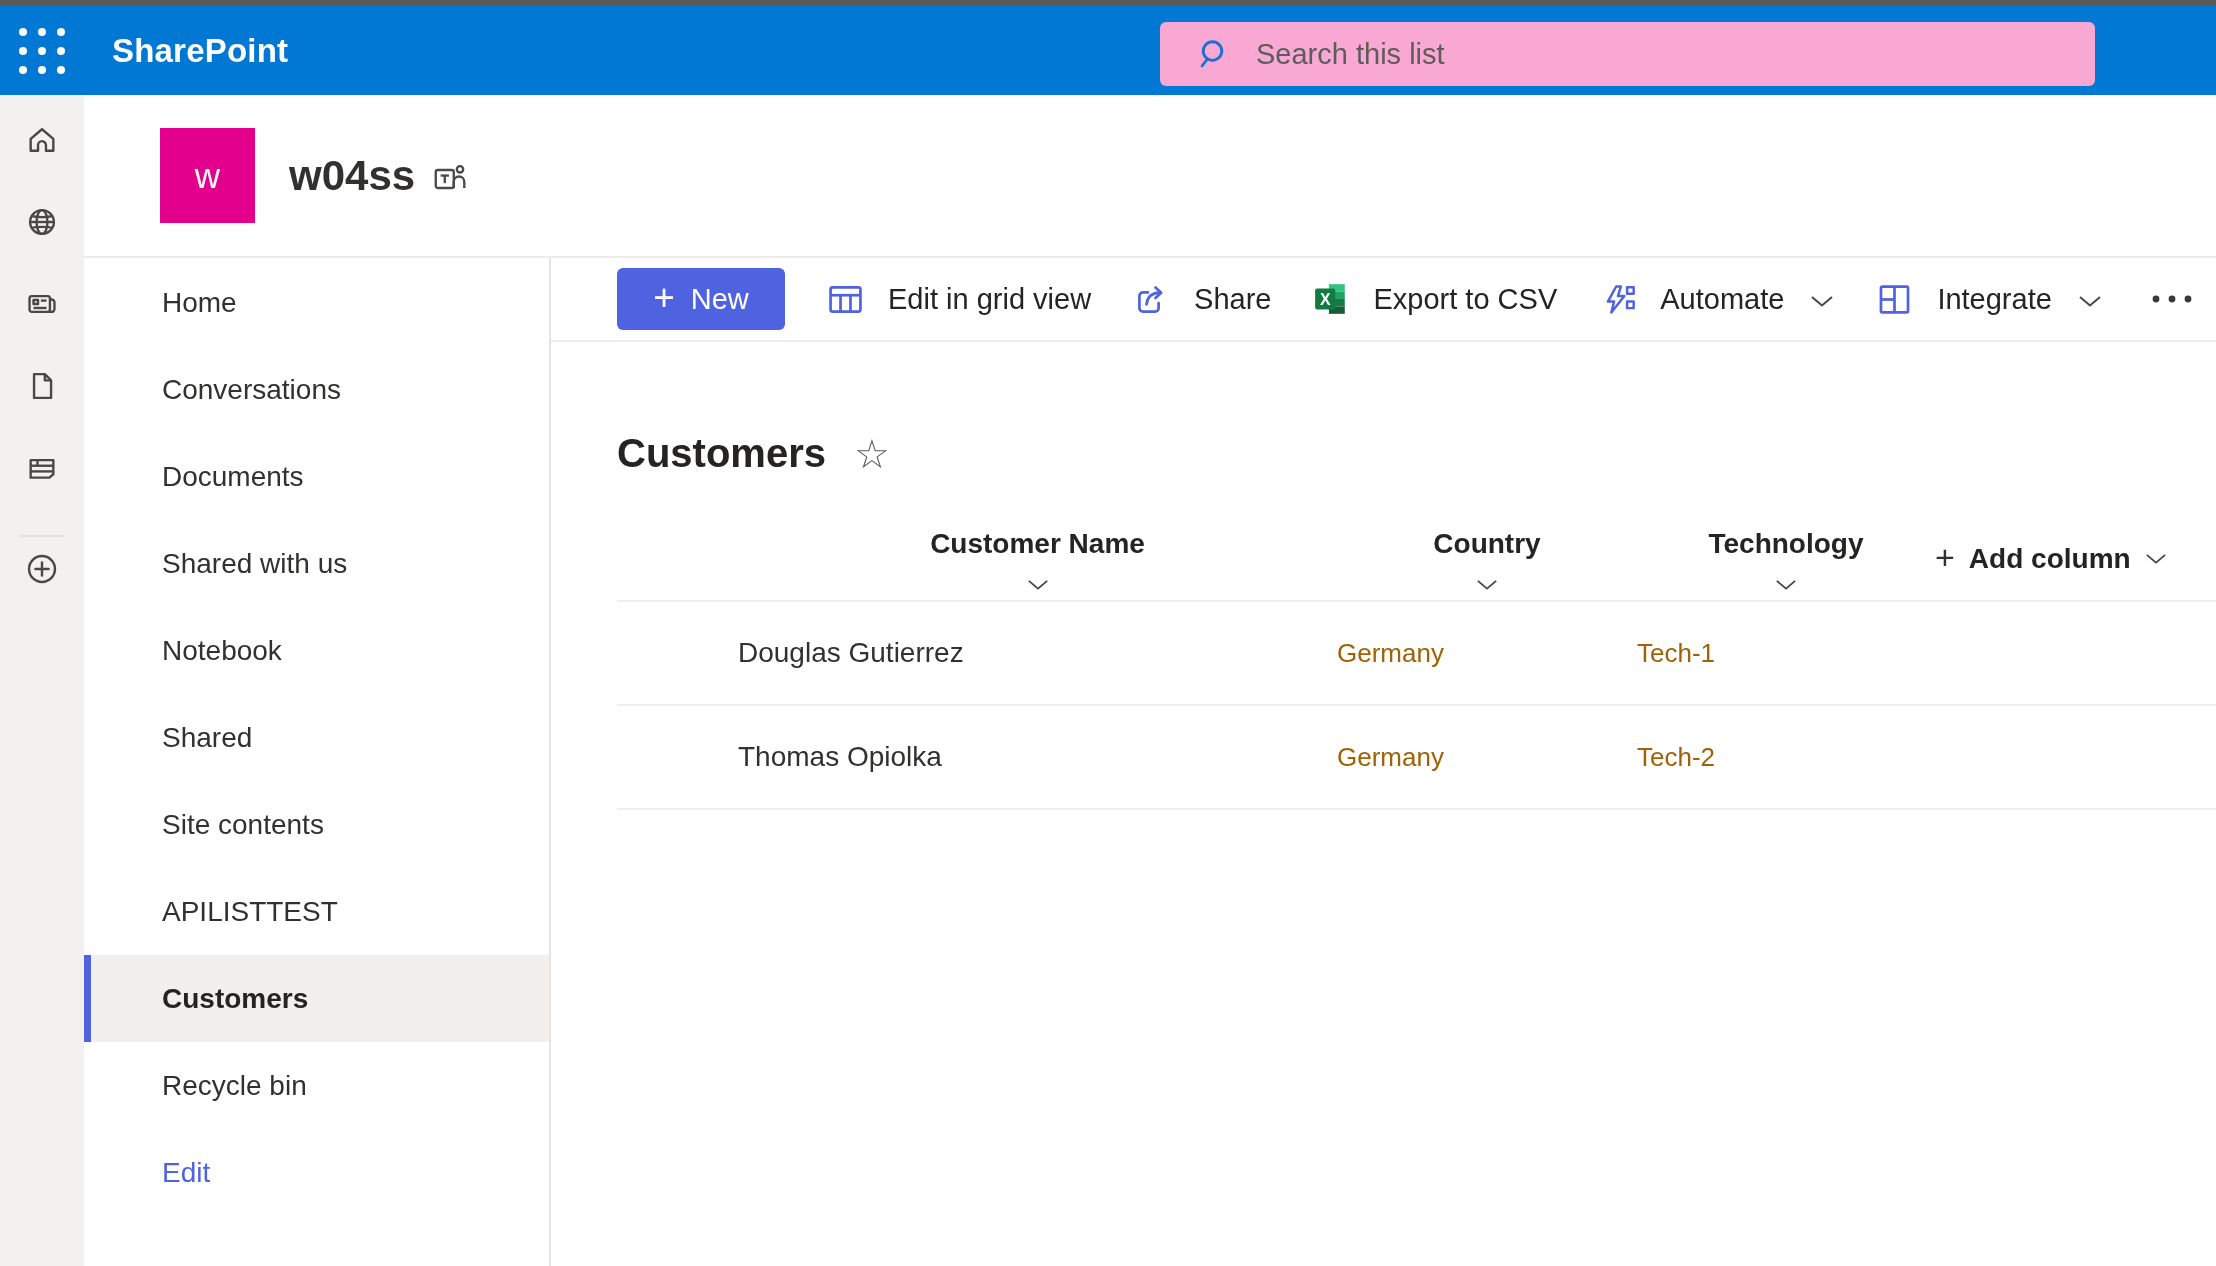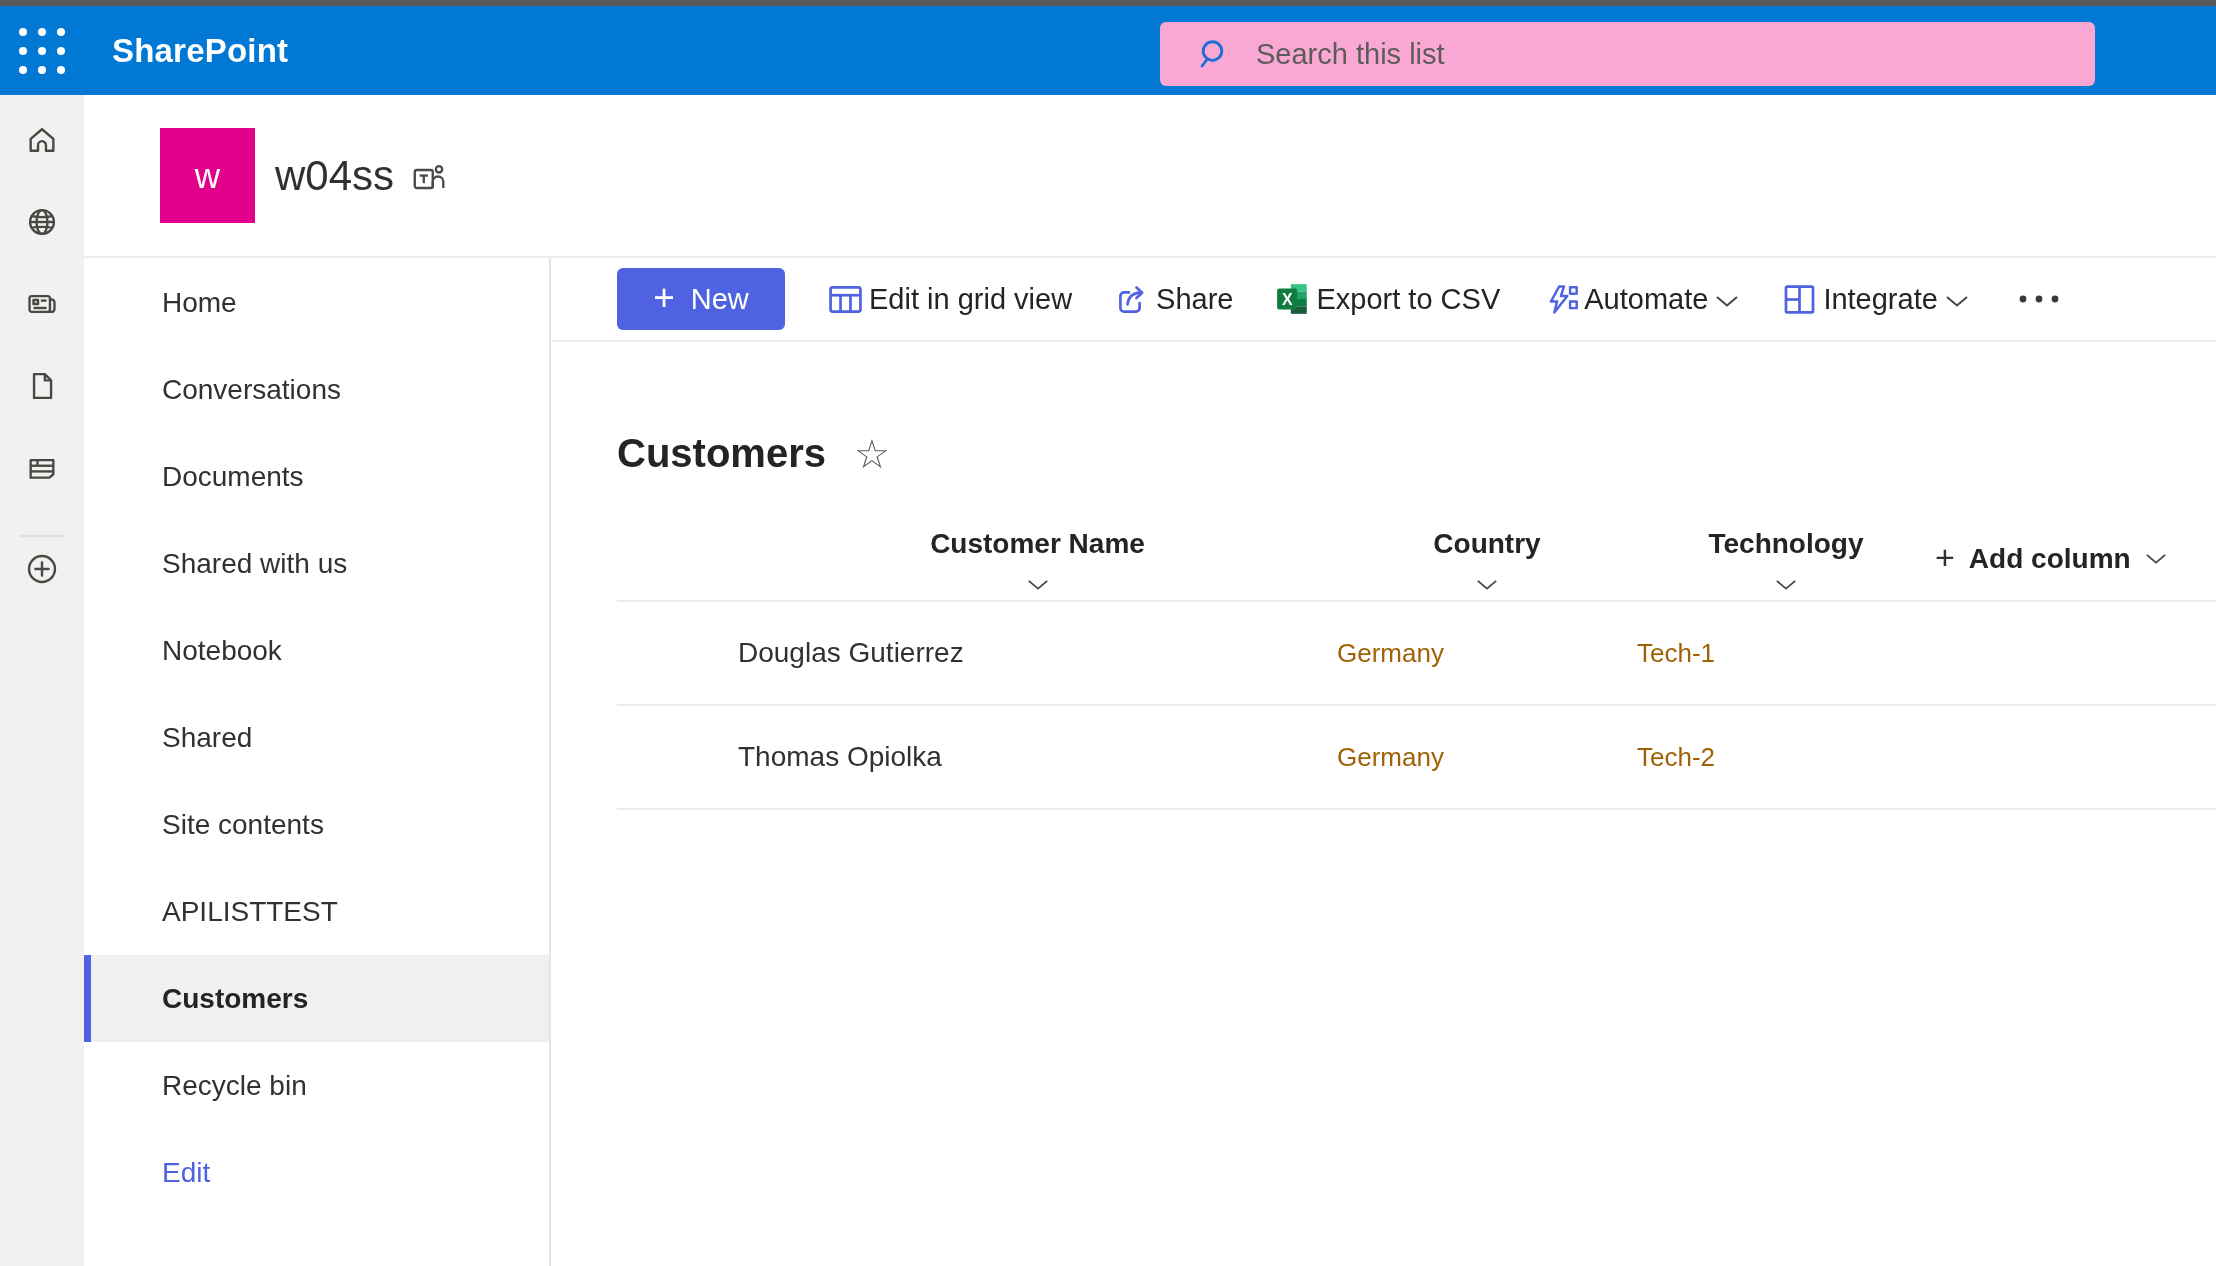--- a/index.html
+++ b/index.html
@@ -21,37 +21,37 @@
   
   .main-wrap{display:flex;height:1171px;}
   .rail{width:84px;background:#F2F1EF;display:flex;flex-direction:column;align-items:center;padding-top:28px;flex-shrink:0;}
   .rail .rail-btn{height:82px;display:flex;align-items:flex-start;justify-content:center;cursor:pointer;}
   .rail-divider{width:44px;height:2px;background:#E1DFDD;margin:2px 0 14px 0;}
   .right-col{flex:1;display:flex;flex-direction:column;min-width:0;}
 
   
   .site-header{height:161px;display:flex;align-items:center;padding-left:76px;background:#fff;}
   .site-logo{width:95px;height:95px;background:#E3008C;color:#fff;display:flex;align-items:center;justify-content:center;font-size:35px;cursor:pointer;flex-shrink:0;}
-  .site-title{font-size:42px;font-weight:400;color:#323130;margin-left:20px;cursor:pointer;}
+  .site-title{font-size:42px;font-weight:700;color:#323130;margin-left:34px;cursor:pointer;}
   .teams-icon{margin-left:18px;display:flex;margin-top:6px;}
 
   
   .content-row{flex:1;display:flex;border-top:2px solid #EEECEA;min-height:0;}
   .nav{width:467px;border-right:2px solid #E7E5E3;padding-top:1px;flex-shrink:0;background:#fff;}
   .nav-item{height:87px;display:flex;align-items:center;padding-left:78px;font-size:28px;color:#323130;cursor:pointer;}
   .nav-item.selected{background:#F1F0EF;border-left:7px solid #4F63E0;padding-left:71px;font-weight:700;color:#252423;}
   .nav-item.edit-link{color:#4F63E0;}
 
   .main{flex:1;display:flex;flex-direction:column;min-width:0;}
 
   
   .toolbar{height:84px;display:flex;align-items:center;padding-left:66px;border-bottom:2px solid #EEECEA;gap:42px;flex-shrink:0;}
   .btn-new{height:62px;min-width:168px;padding:0 30px;background:#4F63E0;border:0;border-radius:6px;color:#fff;display:flex;align-items:center;justify-content:center;font-size:29px;gap:16px;cursor:pointer;font-family:"Liberation Sans",sans-serif;}
   .btn-new .plus{font-size:37px;font-weight:400;line-height:1;margin-top:-3px;}
-  .tool-item{display:flex;align-items:center;gap:5px;font-size:29px;color:#252423;cursor:pointer;white-space:nowrap;}
+  .tool-item{display:flex;align-items:center;gap:24px;font-size:29px;color:#252423;cursor:pointer;white-space:nowrap;}
   .tool-item .chev{margin-left:2px;display:flex;margin-top:4px;}
   .more-btn{display:flex;align-items:center;cursor:pointer;margin-left:6px;}
 
   
   .list-area{flex:1;}
   .list-title-row{margin-top:88px;margin-left:66px;display:flex;align-items:center;gap:28px;}
   .list-title{font-size:40px;font-weight:700;color:#252423;line-height:46px;}
   .fav-star{font-size:40px;color:#605E5C;cursor:pointer;line-height:40px;margin-top:2px;}
   .table{margin-top:42px;margin-left:66px;}
   .t-head,.t-row{display:grid;grid-template-columns:720px 300px 298px 1fr;align-items:center;}

